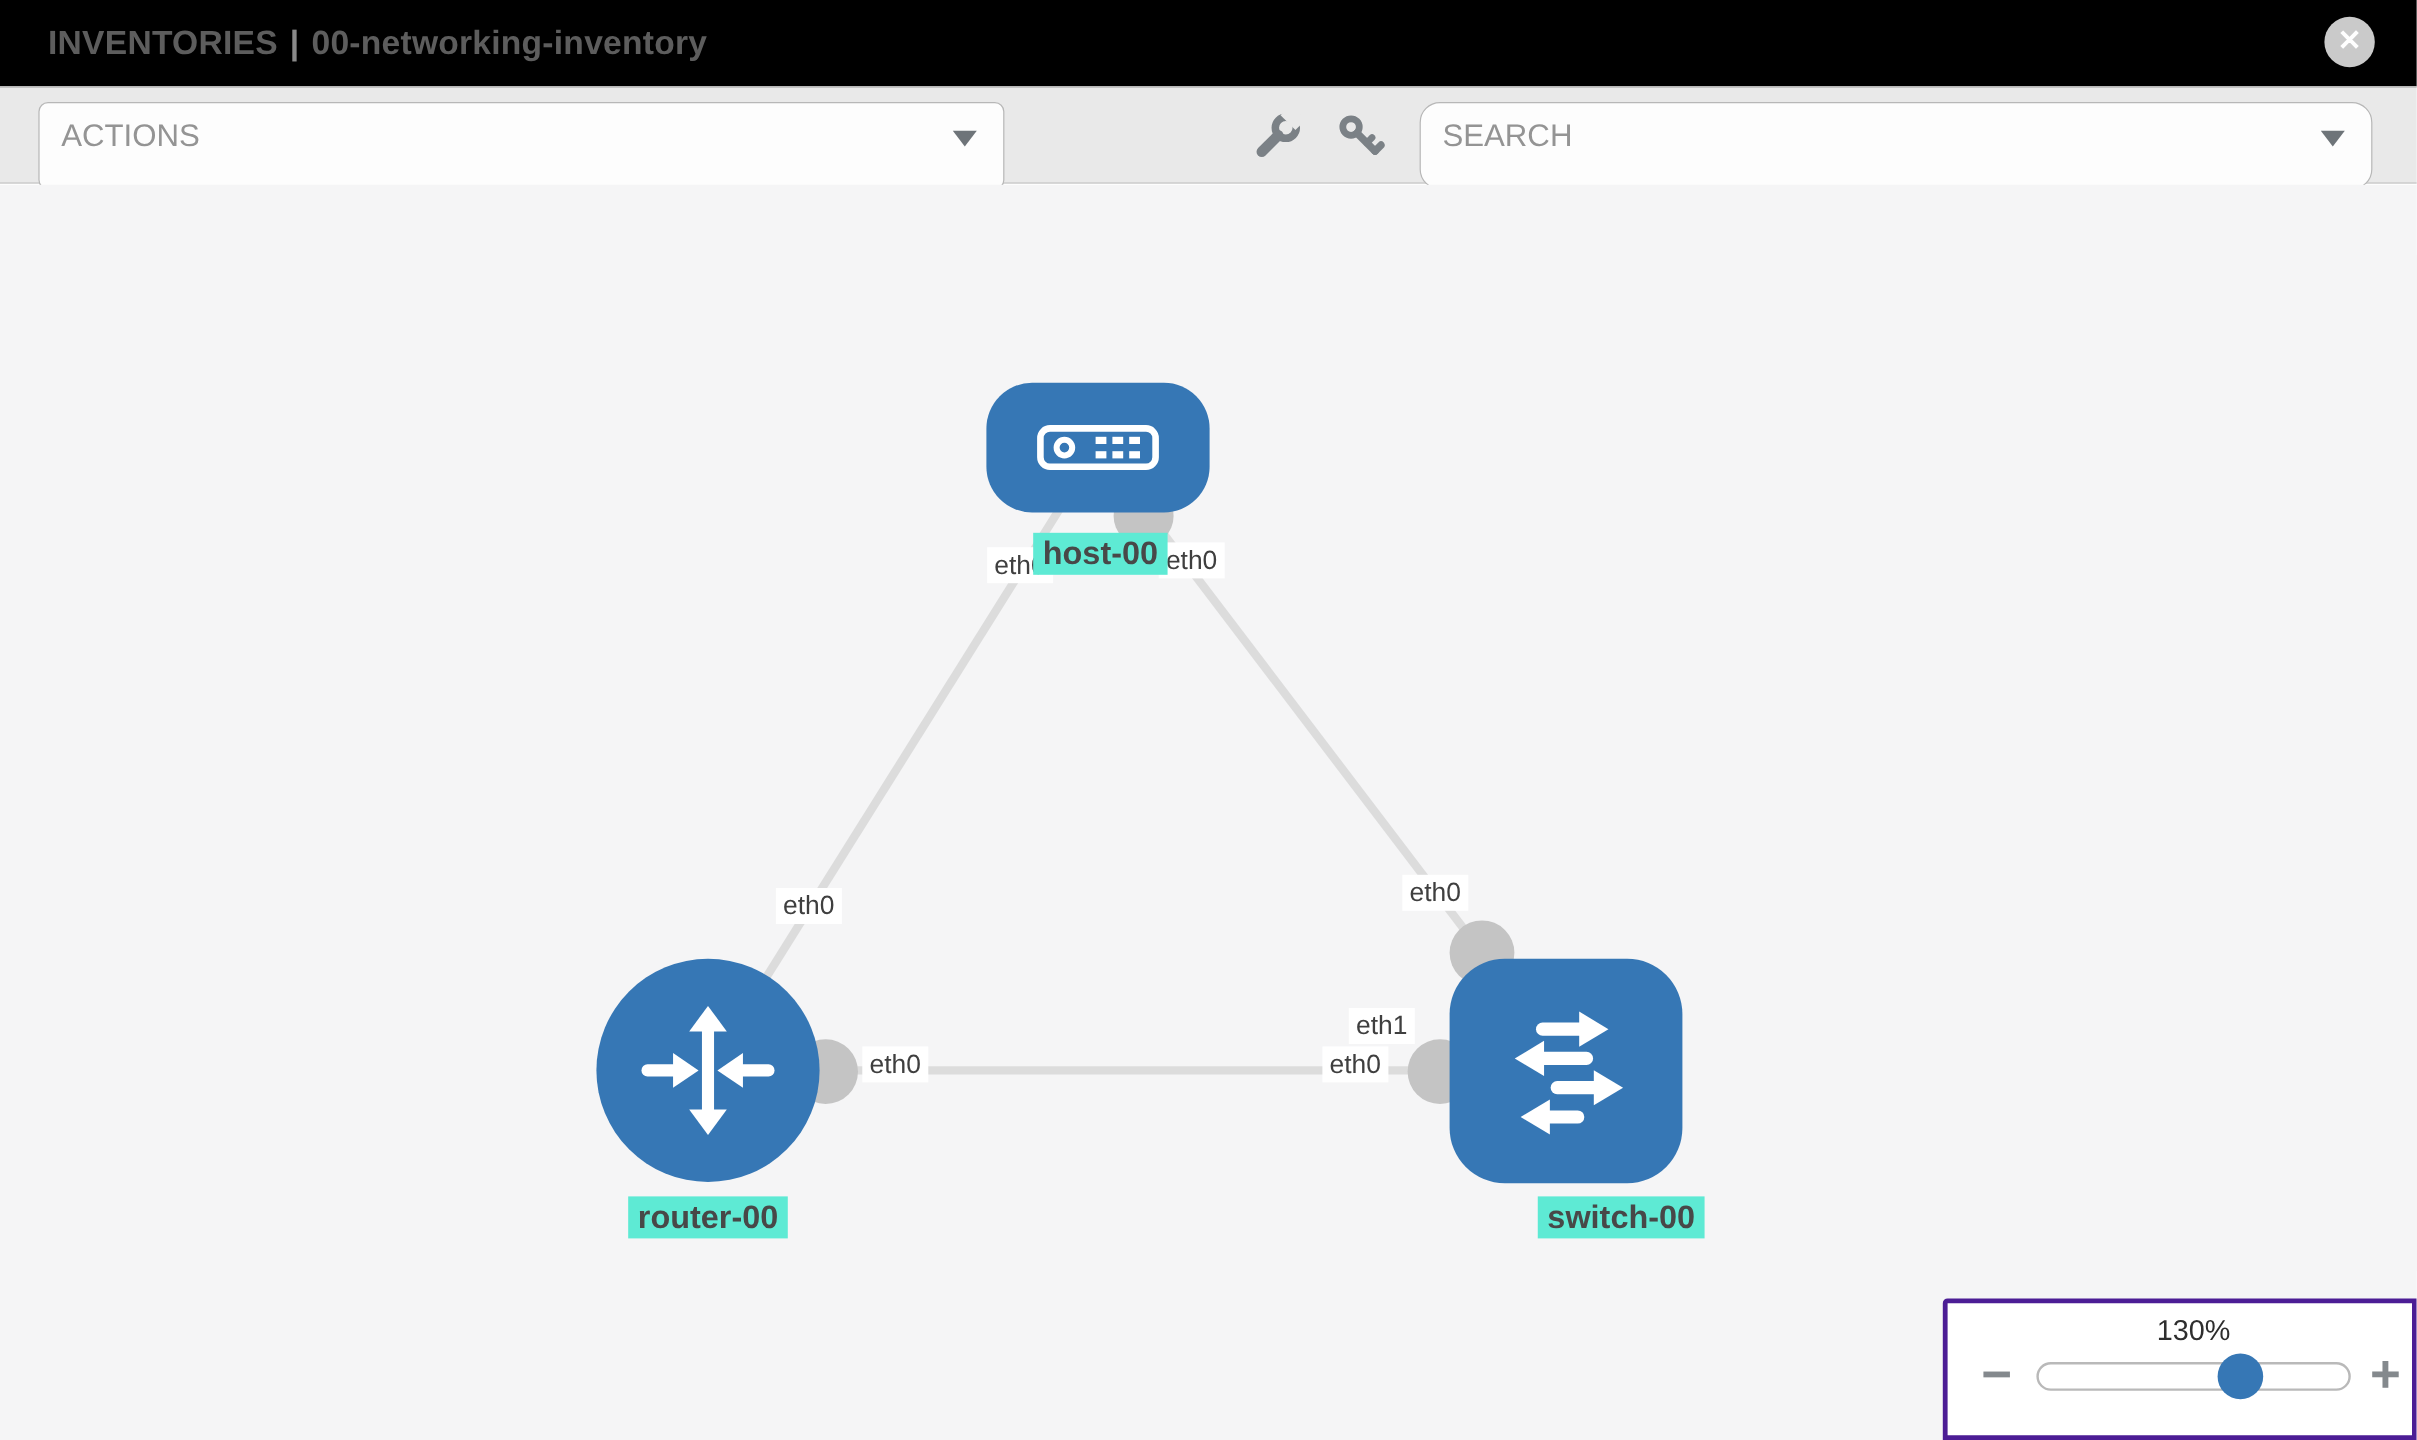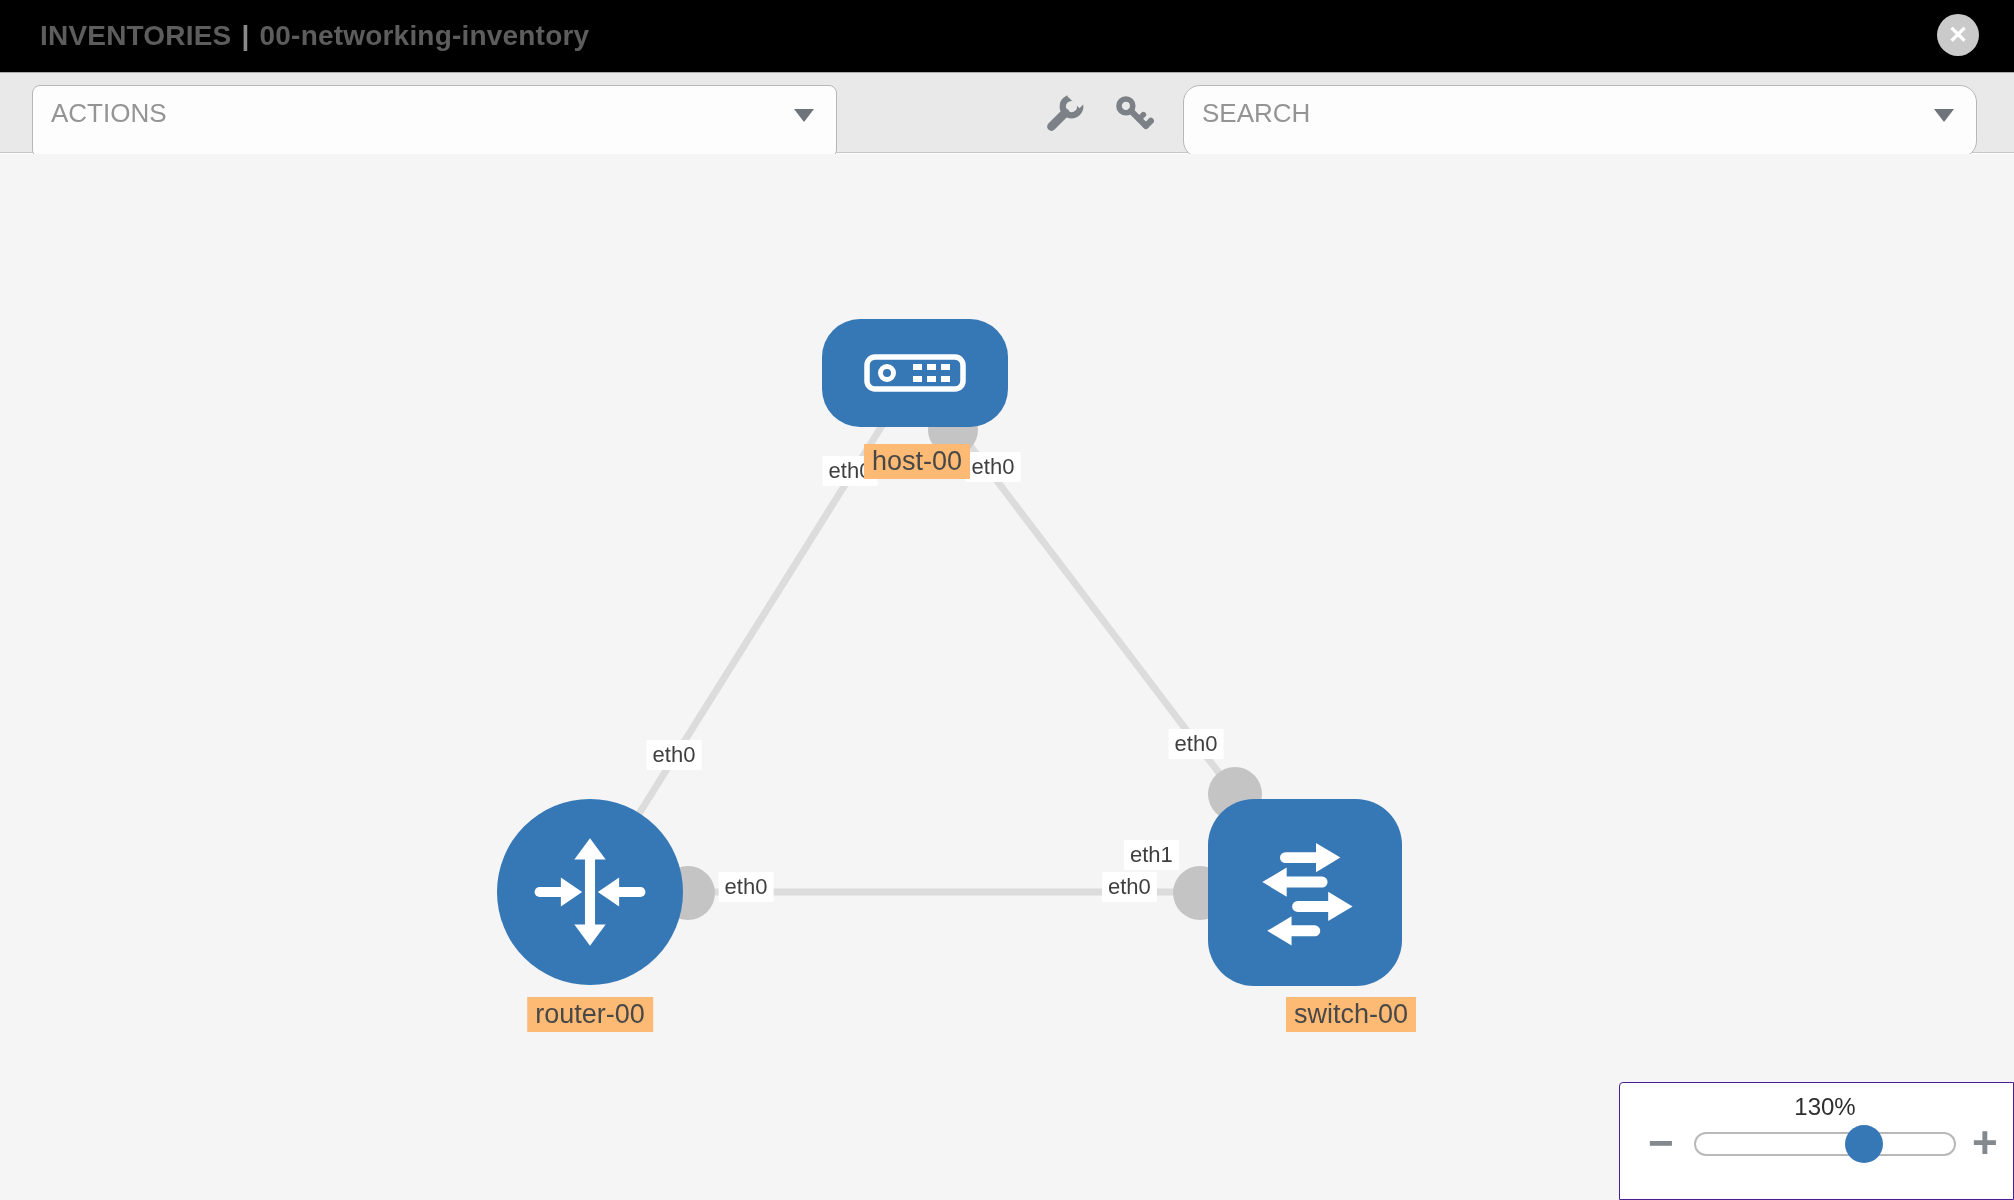--- a/index.html
+++ b/index.html
@@ -63,33 +63,33 @@
     position: absolute; background: #3677b5;
     display: flex; align-items: center; justify-content: center;
     cursor: pointer;
   }
   .node-host   { left: 822px; top: 165px; width: 186px; height: 108px; border-radius: 38px; }
   .node-router { left: 497px; top: 645px; width: 186px; height: 186px; border-radius: 50%; }
   .node-switch { left: 1208px; top: 645px; width: 194px; height: 187px; border-radius: 46px; }
 
   .node-label {
     position: absolute; transform: translateX(-50%);
-    background: #fdba74; color: #484848; font-size: 27px;
-    padding: 2px 8px; white-space: nowrap; z-index: 6;
+    background: #5eead4; color: #484848; font-size: 27px;
+    padding: 2px 8px; white-space: nowrap; z-index: 6; font-weight: bold;
   }
   .iface-chip {
     position: absolute; background: #ffffff; color: #3f3f3f;
     font-size: 22px; padding: 2px 6px; white-space: nowrap; z-index: 5;
   }
   .chip-centered { transform: translateX(-50%); }
 
   
   .zoom-panel {
     position: absolute; right: 0; bottom: 0; width: 395px; height: 118px;
-    background: #ffffff; border: 1px solid #4c1d95; border-radius: 4px 0 0 0; z-index: 10;
+    background: #ffffff; border: 4px solid #4c1d95; border-radius: 4px 0 0 0; z-index: 10;
   }
   .zoom-value {
     position: absolute; left: 74px; width: 262px; top: 10px;
     text-align: center; font-size: 24px; color: #2e2e2e;
   }
   .zoom-minus, .zoom-plus {
     position: absolute; top: 36px; font-size: 44px; font-weight: bold;
     color: #84898d; cursor: pointer; line-height: 48px;
   }
   .zoom-minus { left: 28px; }

